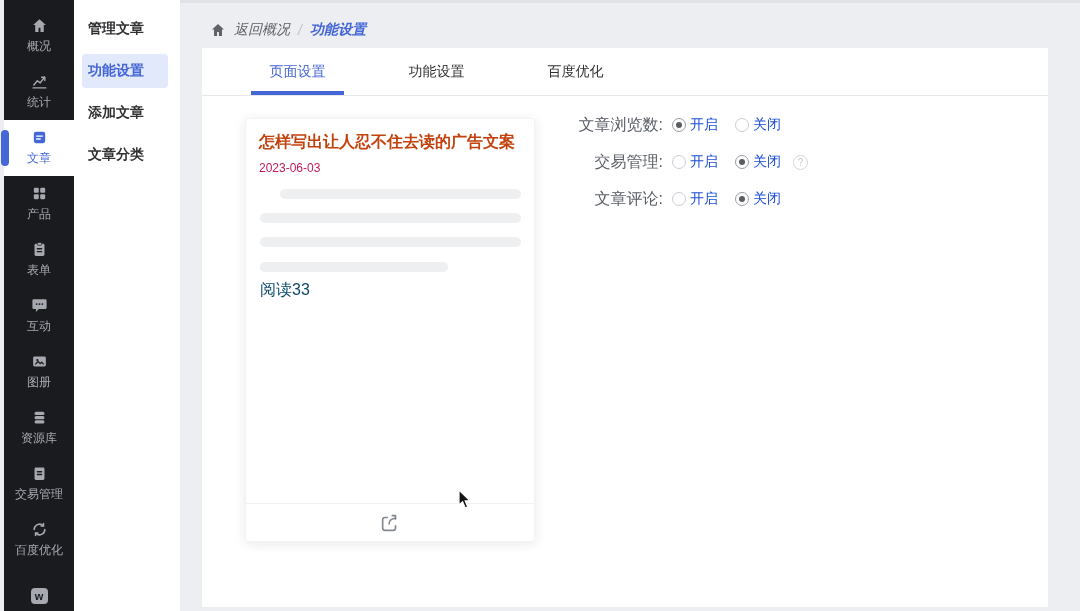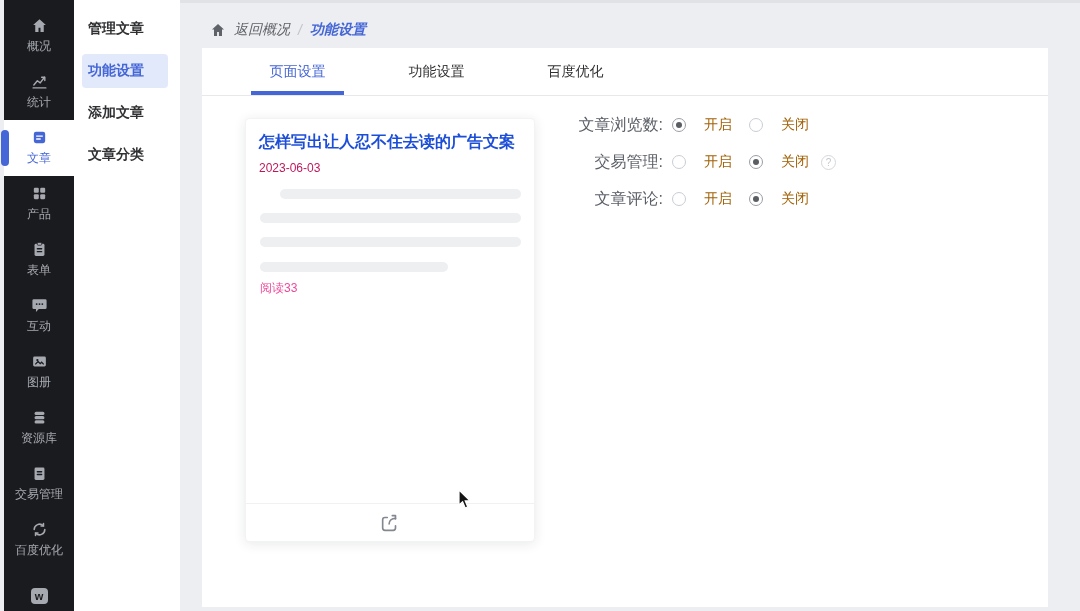--- a/index.html
+++ b/index.html
@@ -67,50 +67,50 @@
   }
   .content { position:absolute; top:49px; left:0; right:0; bottom:0; }
   
   .card {
     position:absolute; left:43px; top:21px; width:290px; height:424px;
     background:#ffffff; border:1px solid #f2f3f5; border-radius:4px;
     box-shadow:0 2px 12px rgba(31,35,41,.10);
   }
   .card-title {
     padding:13px 12px 0 13px; font-size:16px; font-weight:bold;
-    color:#1d4ed8; line-height:20px; white-space:nowrap; overflow:hidden;
+    color:#c2410c; line-height:20px; white-space:nowrap; overflow:hidden;
   }
   .card-date { margin:9px 0 0 13px; font-size:12px; color:#be185d; }
   .bar { position:absolute; height:10px; border-radius:5px; background:#edeff1; }
   .bar1 { left:34px; top:70px;  width:241px; }
   .bar2 { left:14px; top:94px;  width:261px; }
   .bar3 { left:14px; top:118px; width:261px; }
   .bar4 { left:14px; top:143px; width:188px; }
-  .read-count { position:absolute; left:14px; top:161px; font-size:12px; color:#ec4899; }
+  .read-count { position:absolute; left:14px; top:161px; font-size:16px; color:#0c4a6e; }
   .card-footer {
     position:absolute; left:0; right:0; bottom:0; height:38px;
     border-top:1px solid #f0f1f3; display:flex; align-items:center; justify-content:center;
   }
   .share-btn { width:22px; height:22px; color:#83878e; cursor:pointer; }
   .share-btn svg { width:22px; height:22px; }
   
   .settings { position:absolute; left:341px; top:18px; }
   .set-row { display:flex; align-items:center; height:20px; margin-bottom:17px; }
   .row-label { width:120px; text-align:right; font-size:16px; color:#5a5e66; }
   .opt { display:flex; align-items:center; margin-left:17px; cursor:pointer; }
   .opt:first-of-type { margin-left:9px; }
   .radio {
     width:14px; height:14px; border-radius:50%; border:1px solid #c9cdd3;
     background:#fff; display:inline-flex; align-items:center; justify-content:center;
   }
   .radio.checked { border-color:#9a9ea5; }
   .radio.checked::after {
     content:""; width:6px; height:6px; border-radius:50%; background:#5a5e63;
   }
-  .opt-label { margin-left:18px; font-size:14px; color:#a16207; }
+  .opt-label { margin-left:4px; font-size:14px; color:#1d4ed8; }
   .help-icon {
     margin-left:12px; width:15px; height:15px; border-radius:50%;
     border:1px solid #d4d7db; color:#c4c7cc; font-size:10px;
     display:flex; align-items:center; justify-content:center; cursor:pointer;
   }
   
   .cursor { position:absolute; left:458px; top:489px; z-index:9; pointer-events:none; }
 </style>
 </head>
 <body>

